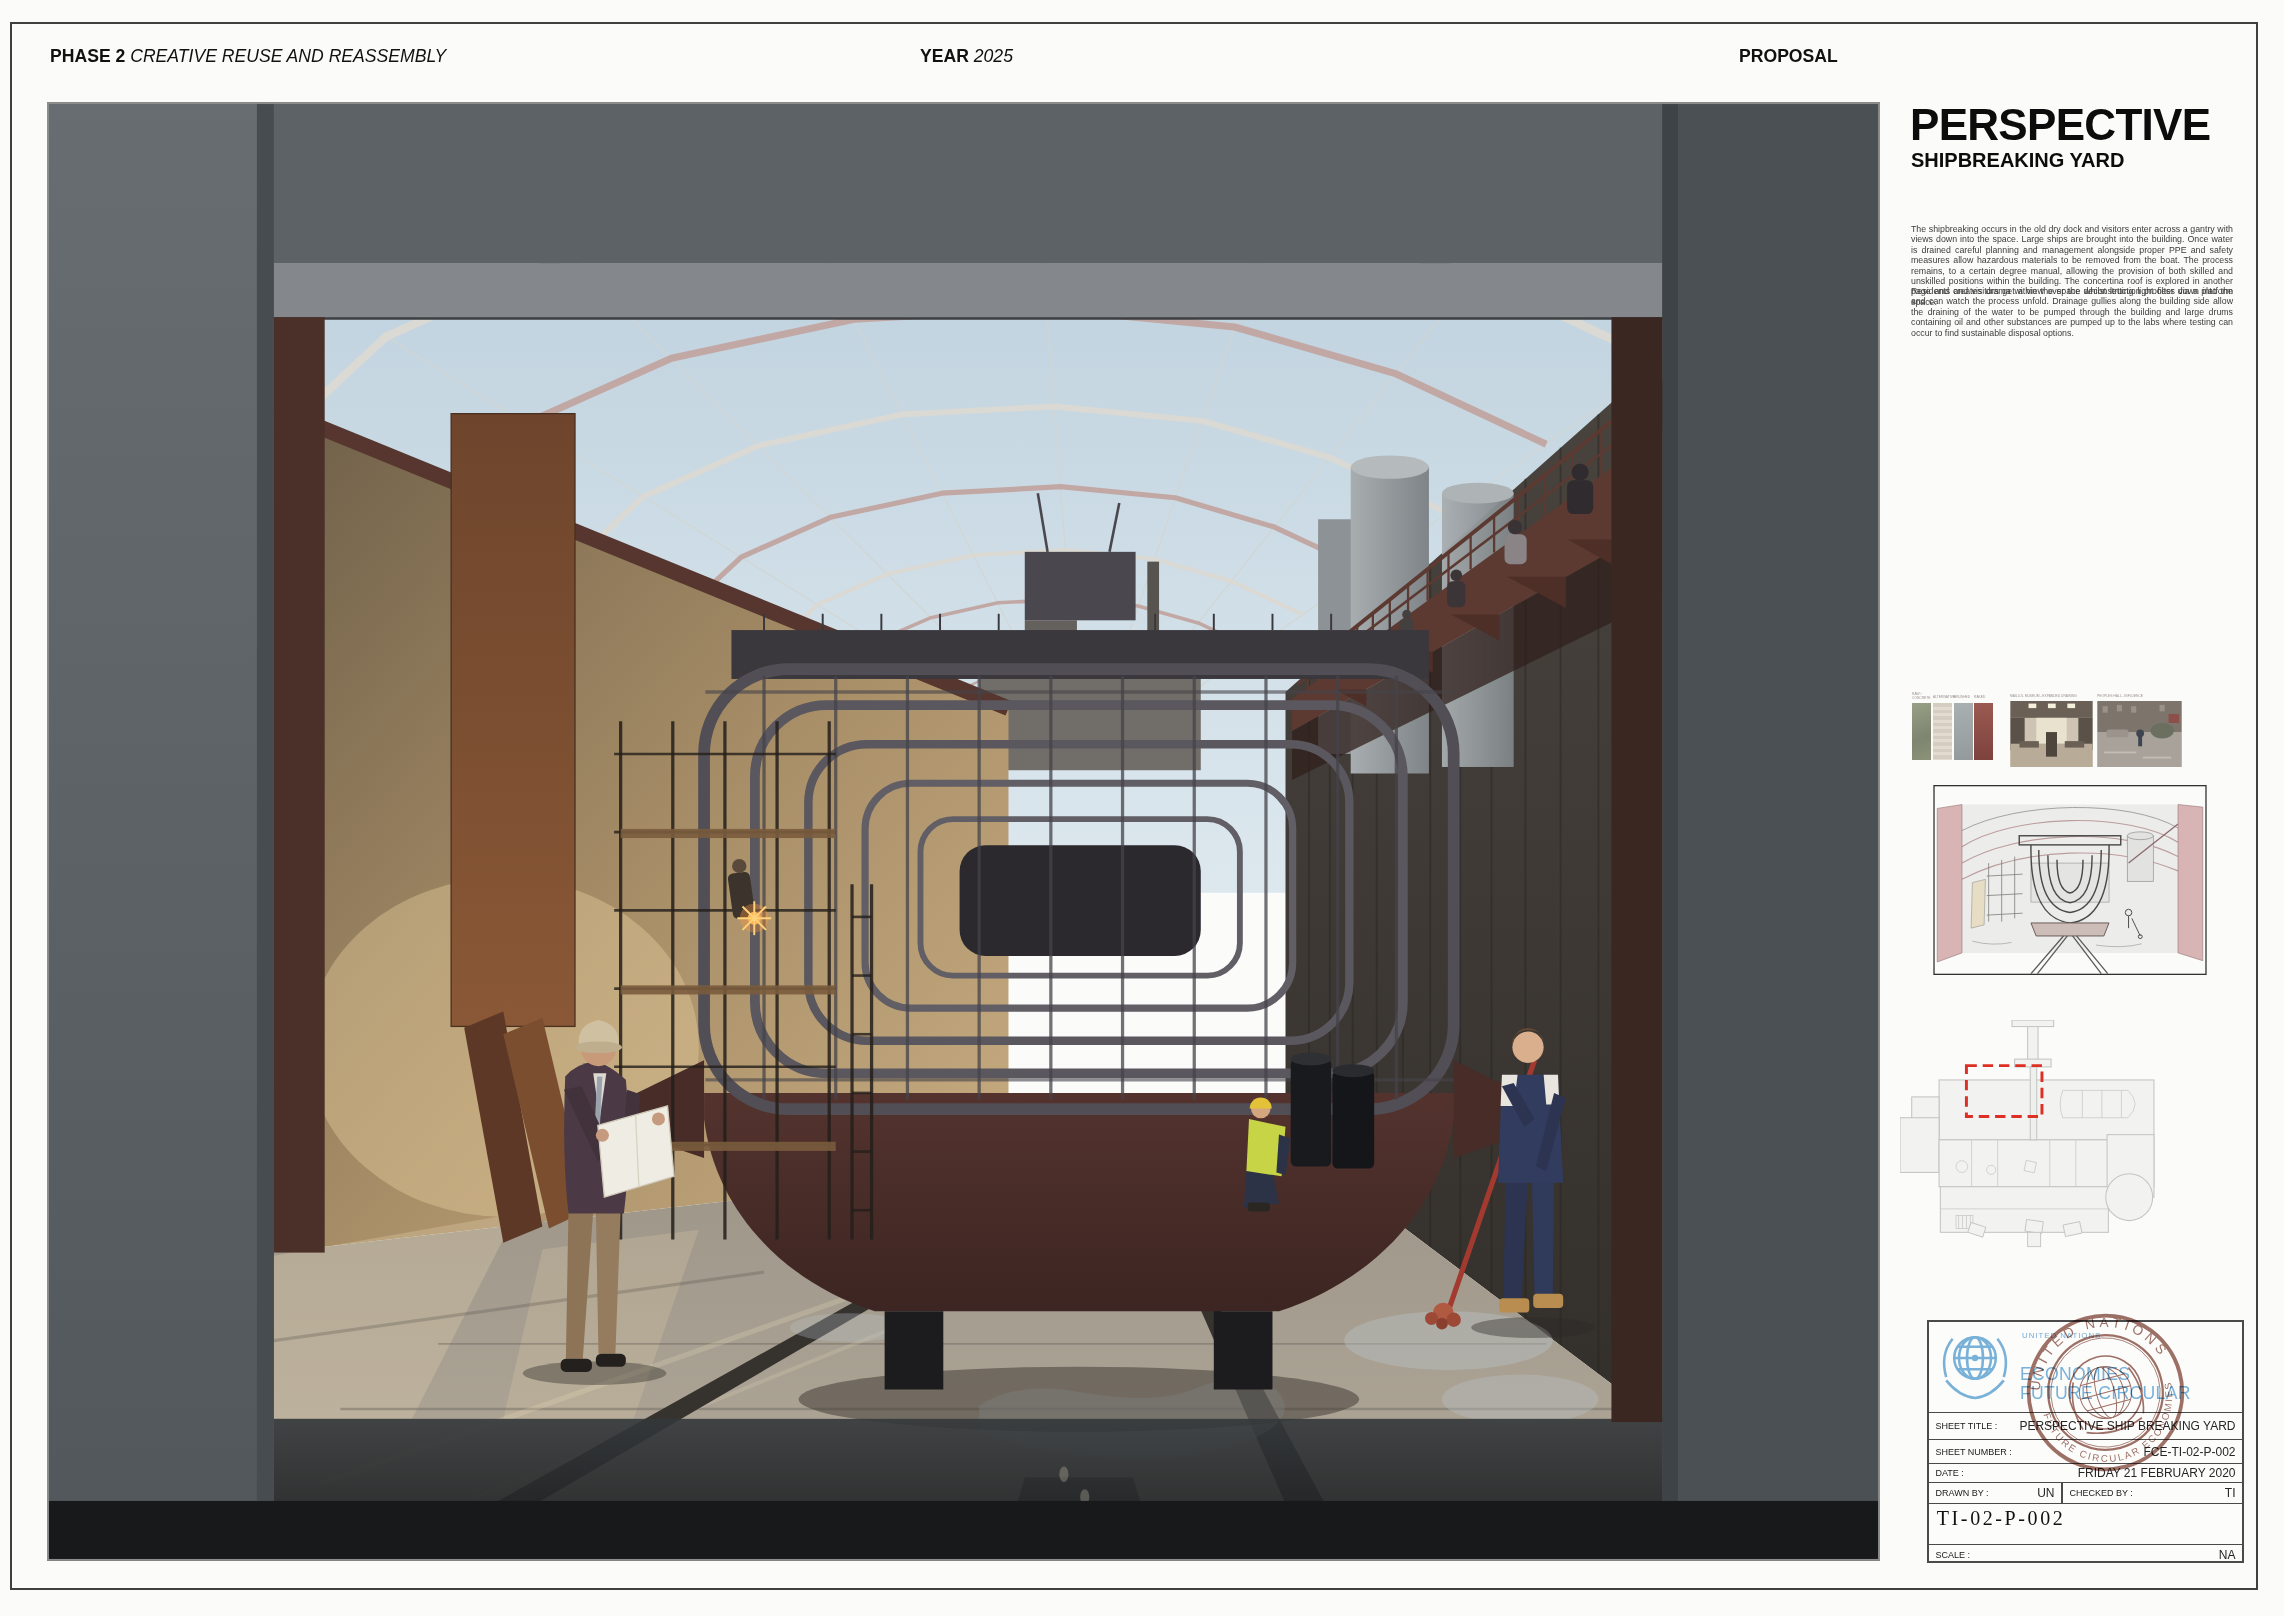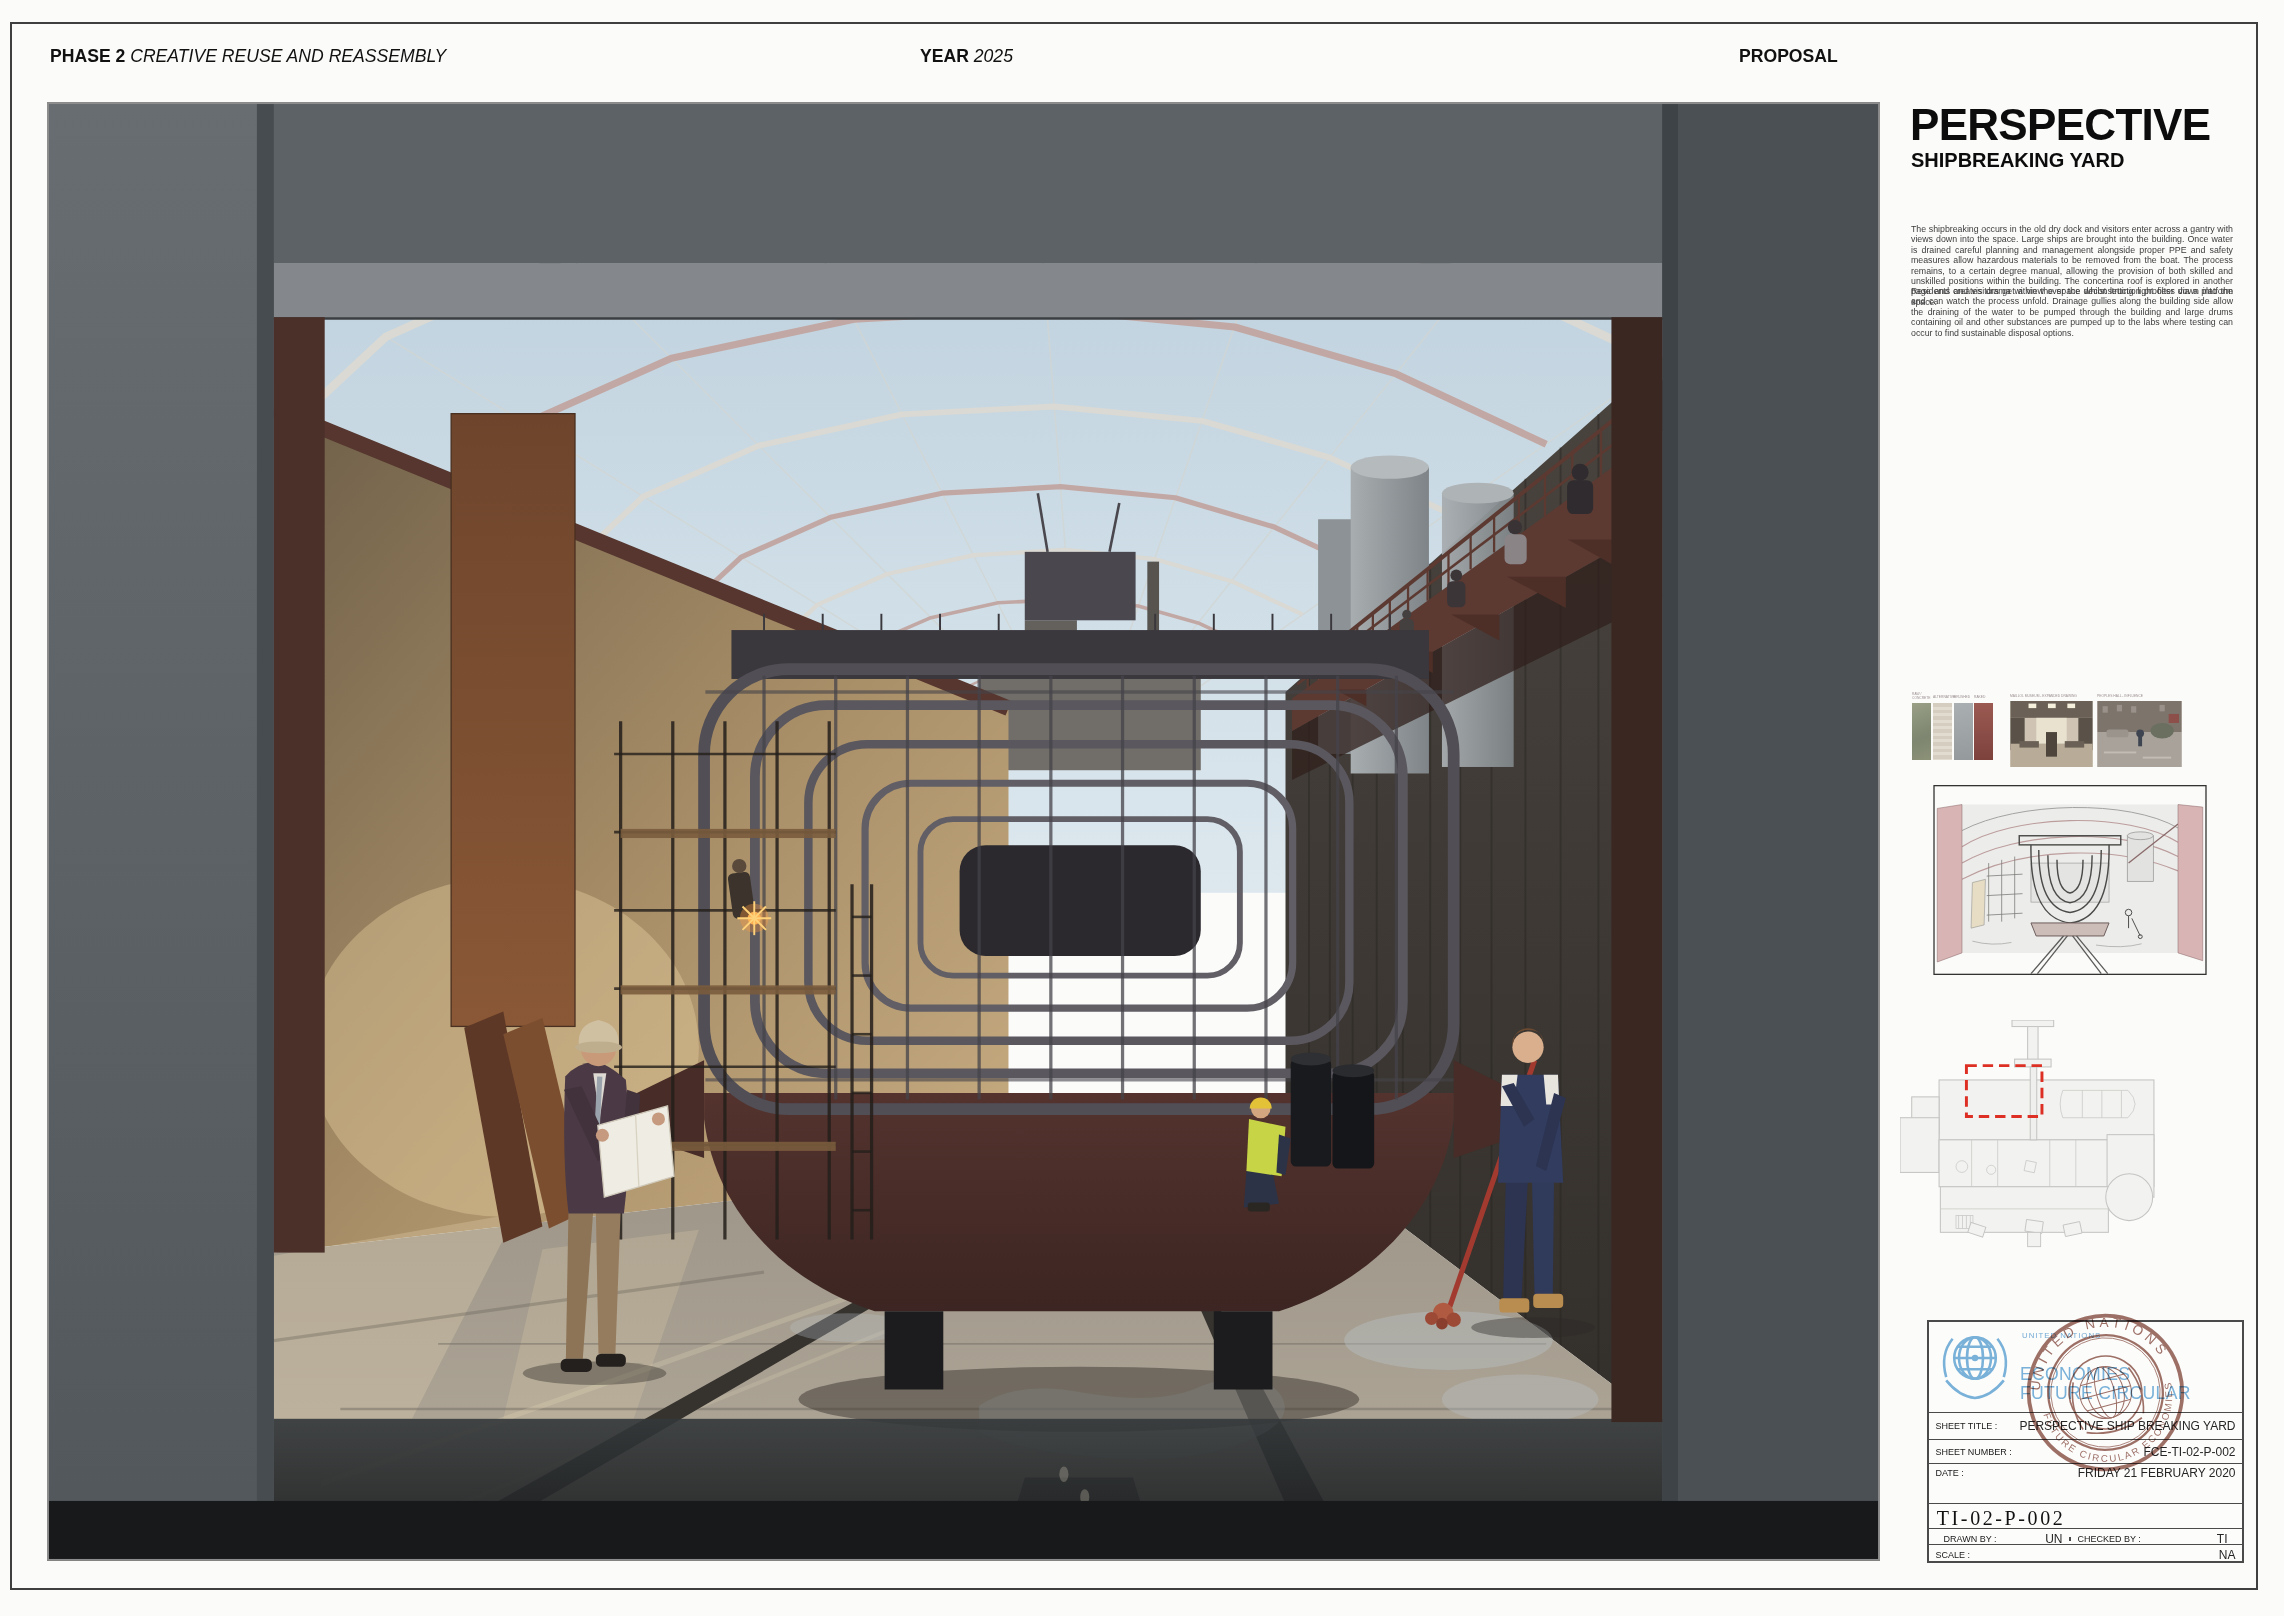--- a/index.html
+++ b/index.html
@@ -572,21 +572,21 @@
       <span class="val">PERSPECTIVE SHIP BREAKING YARD</span>
     </div>
     <div class="tb-row" style="top:117px;height:24px;">
       <span>SHEET NUMBER :</span>
       <span class="val">FCE-TI-02-P-002</span>
     </div>
     <div class="tb-row" style="top:141px;height:18px;">
       <span>DATE :</span>
       <span class="val">FRIDAY 21 FEBRUARY 2020</span>
     </div>
-    <div class="tb-row" style="top:160px;height:21px;padding:8px;margin-top:46px;">
+    <div class="tb-row" style="top:160px;height:21px;padding:0;">
       <span style="flex:0 0 134px;display:flex;justify-content:space-between;align-items:center;height:100%;
                    padding:0 6.5px;box-sizing:border-box;border-right:2.6px double #4a4a4a;">
         <span>DRAWN BY :</span>
         <span class="val tb-muted">UN</span>
       </span>
       <span style="flex:1;display:flex;justify-content:space-between;align-items:center;height:100%;
                    padding:0 6.5px;box-sizing:border-box;">
         <span>CHECKED BY :</span>
         <span class="val tb-muted">TI</span>
       </span>

